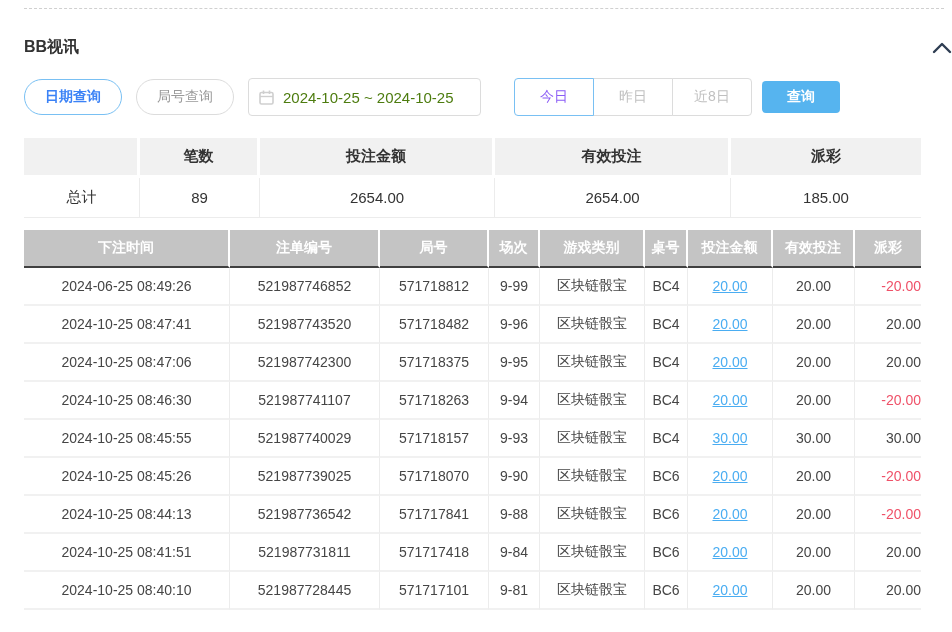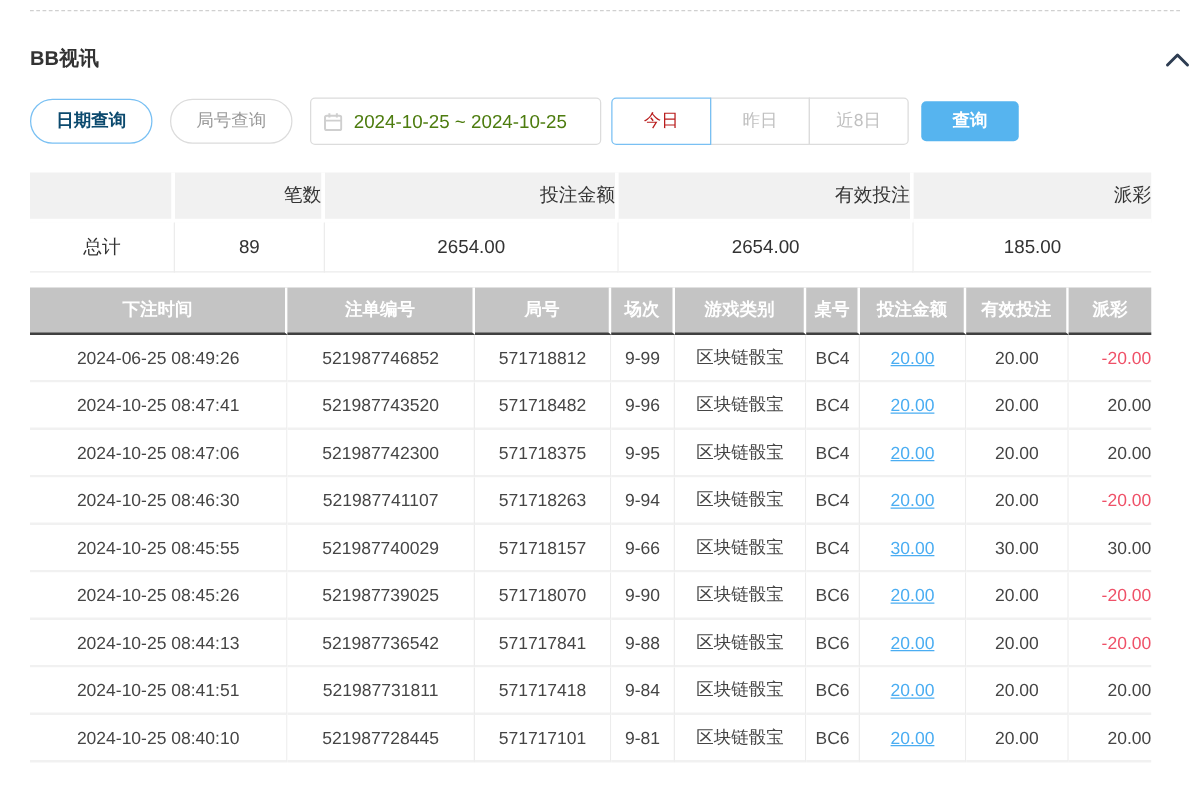--- a/index.html
+++ b/index.html
@@ -10,43 +10,43 @@
   .top-divider { border-top: 1px dashed #d0d0d0; margin: 8px 8px 0 0; }
 
   .panel-header { display: flex; align-items: center; justify-content: space-between;
     margin-top: 28px; }
   .panel-title { font-size: 16px; font-weight: bold; color: #333; }
   .collapse-btn { cursor: pointer; display: inline-flex; align-items: center; }
 
   .filter-bar { display: flex; align-items: center; margin-top: 20px; }
   .pill { height: 36px; padding: 0 20px; border-radius: 18px; background: #fff;
     font-size: 14px; cursor: pointer; border: 1px solid #dcdcdc; color: #999; margin-right: 14px; }
-  .pill.active { border-color: #79c0f3; color: #0c4a6e; font-weight: bold; }
+  .pill.active { border-color: #79c0f3; color: #3b82f6; font-weight: bold; }
 
   .date-input { height: 38px; width: 233px; border: 1px solid #dcdcdc; border-radius: 4px;
     display: flex; align-items: center; padding: 0 10px; margin-right: 8px; cursor: pointer; }
   .date-input .cal { margin-right: 9px; display: inline-flex; }
   .date-input .val { font-size: 15px; color: #4d7c0f; white-space: nowrap; }
 
   .segmented { display: flex; margin-right: 10px; }
   .seg { height: 38px; width: 80px; background: #fff; border: 1px solid #dcdcdc;
     font-size: 14px; color: #c0c0c0; cursor: pointer; margin-left: -1px; }
   .seg:first-child { border-radius: 4px 0 0 4px; margin-left: 0; }
   .seg:last-child { border-radius: 0 4px 4px 0; }
-  .seg.active { border-color: #79c0f3; color: #b91c1c; position: relative; z-index: 1; }
+  .seg.active { border-color: #79c0f3; color: #8b5cf6; position: relative; z-index: 1; margin-left: 25px; }
 
   .query-btn { height: 32px; width: 78px; background: #56b4ef; color: #fff; border: none;
     border-radius: 4px; font-size: 14px; font-weight: bold; cursor: pointer; }
 
   table { border-collapse: separate; border-spacing: 0; table-layout: fixed; width: 897px; }
   th, td { text-align: center; overflow: hidden; white-space: nowrap; }
 
   .summary { margin-top: 22px; }
-  .summary thead th { background: #f1f1f1; height: 40px; font-size: 15px; font-weight: normal;
-    color: #333; border-right: 3px solid #fff; border-bottom: 3px solid #fff; text-align: right; }
+  .summary thead th { background: #f1f1f1; height: 40px; font-size: 15px; font-weight: bold;
+    color: #333; border-right: 3px solid #fff; border-bottom: 3px solid #fff; }
   .summary thead th:last-child { border-right: none; }
   .summary tbody td { height: 40px; font-size: 15px; color: #333; background: #fff;
     border-right: 1px solid #ececec; border-bottom: 1px solid #ececec; }
   .summary tbody td:last-child { border-right: none; }
 
   .detail { margin-top: 12px; }
   .detail thead th { background: #c4c4c4; color: #fff; font-weight: bold; font-size: 14px;
     height: 38px; border-right: 2px solid #fff; border-bottom: 2px solid #404040; }
   .detail thead th:last-child { border-right: none; }
   .detail tbody td { height: 38px; font-size: 14px; color: #454545; background: #fff;
@@ -191,21 +191,21 @@
           <td>区块链骰宝</td>
           <td>BC4</td>
           <td class="link">20.00</td>
           <td>20.00</td>
           <td class="neg">-20.00</td>
         </tr>
         <tr>
           <td>2024-10-25 08:45:55</td>
           <td>521987740029</td>
           <td>571718157</td>
-          <td>9-66</td>
+          <td>9-93</td>
           <td>区块链骰宝</td>
           <td>BC4</td>
           <td class="link">30.00</td>
           <td>30.00</td>
           <td>30.00</td>
         </tr>
         <tr>
           <td>2024-10-25 08:45:26</td>
           <td>521987739025</td>
           <td>571718070</td>

